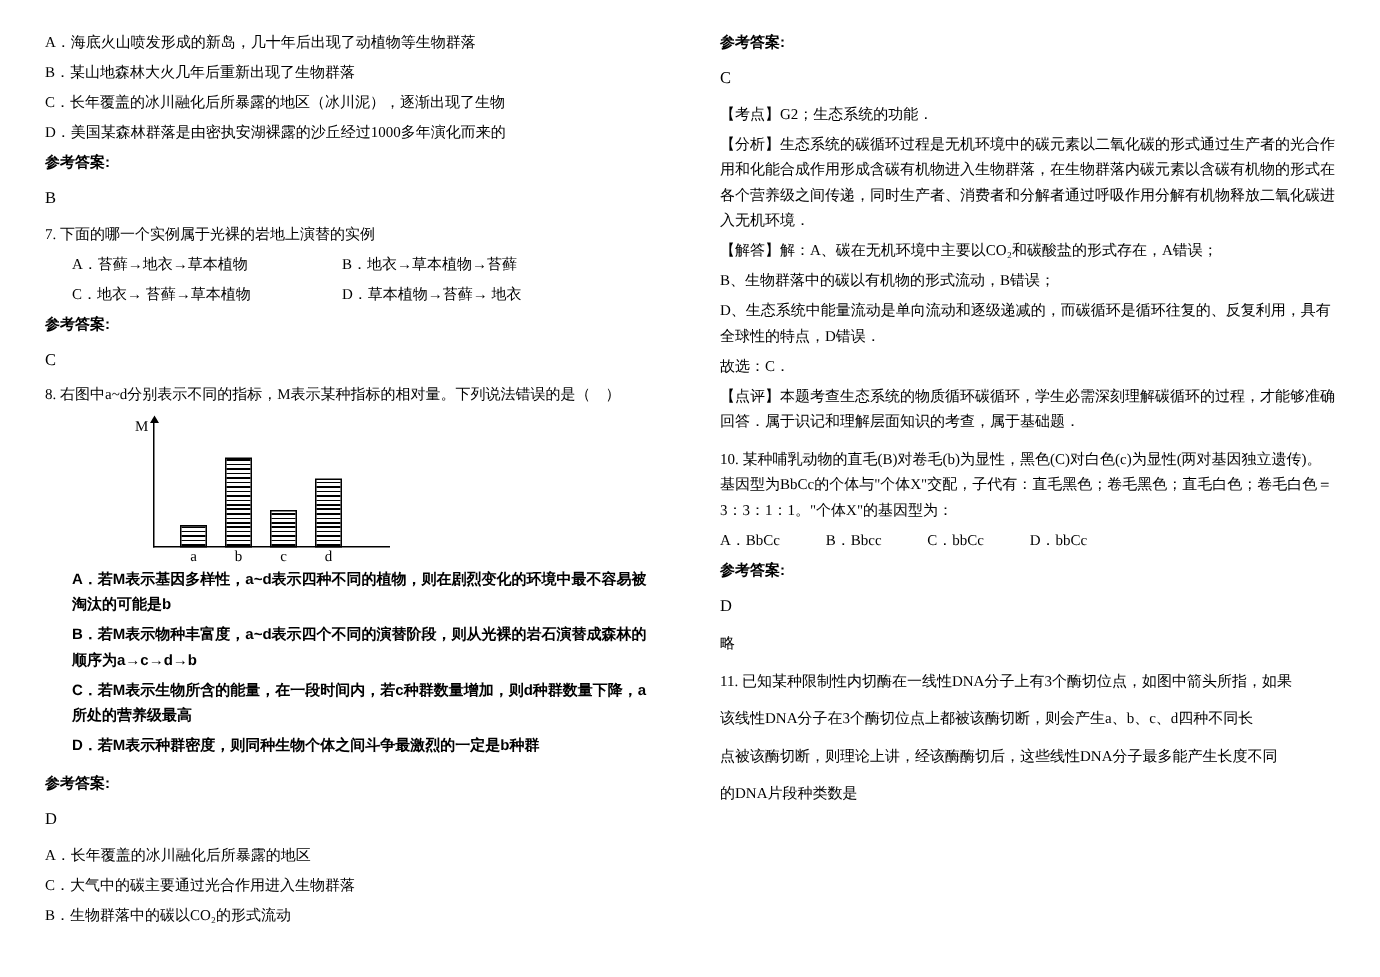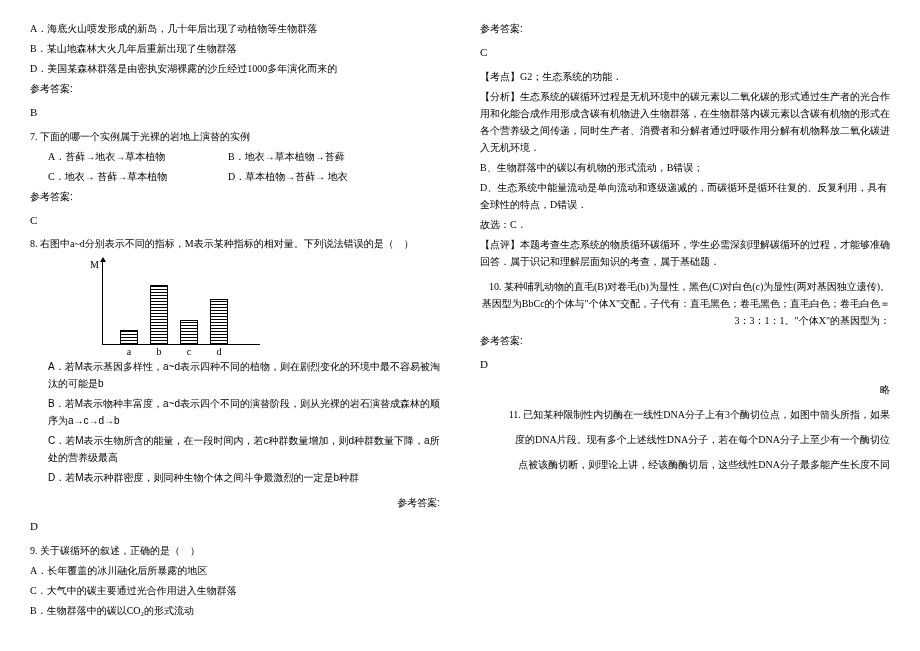--- a/index.html
+++ b/index.html
@@ -14,21 +14,21 @@
       padding: 20px 30px;
       line-height: 1.7;
       overflow: hidden;
     }
     .col {
       width: 50%;
       padding-right: 20px;
     }
     .col.right { padding-right: 0; padding-left: 20px; }
     .line { margin-bottom: 3px; }
-    .bold { font-weight: normal; font-family: "SimHei","黑体",sans-serif; }
+    .bold { font-weight: bold; font-family: "SimHei","黑体",sans-serif; }
     .indent1 { padding-left: 18px; }
     .opt-row { display: flex; }
     .opt-row > span:first-child { width: 180px; font-family: Liberation Serif, serif; }
     .chart-wrap { margin: 8px 0 8px 60px; }
     .chart { position: relative; width: 170px; height: 90px; }
     .axis-y {
       position: absolute; left: 12px; top: 0; bottom: 5px;
       border-left: 1px solid #000;
     }
     .axis-y::before {
@@ -49,28 +49,29 @@
       border: 1px solid #000;
     }
     .bar.a { left: 30px; height: 15px; }
     .bar.b { left: 60px; height: 60px; }
     .bar.c { left: 90px; height: 25px; }
     .bar.d { left: 120px; height: 46px; }
     .xlab { position: absolute; bottom: -10px; font-size: 10px; width: 18px; text-align:center; }
     .xlab.a{left:30px}.xlab.b{left:60px}.xlab.c{left:90px}.xlab.d{left:120px}
     .big-letter { font-size: 11px; margin: 6px 0; }
     .q10-opts > span { display:inline-block; margin-right: 28px; }
-    .spaced { margin-top: 8px; text-align: right; }
+    .spaced { margin-top: 8px; }
   </style>
 </head>
 <body>
 
 <div class="col">
   <div class="line">A．海底火山喷发形成的新岛，几十年后出现了动植物等生物群落</div>
   <div class="line">B．某山地森林大火几年后重新出现了生物群落</div>
+  <div class="line">C．长年覆盖的冰川融化后所暴露的地区（冰川泥），逐渐出现了生物</div>
   <div class="line">D．美国某森林群落是由密执安湖裸露的沙丘经过1000多年演化而来的</div>
   <div class="line bold">参考答案:</div>
   <div class="line big-letter">B</div>
 
   <div class="line">7. 下面的哪一个实例属于光裸的岩地上演替的实例</div>
   <div class="line indent1 opt-row">
     <span>A．苔藓→地衣→草本植物</span>
     <span>B．地衣→草本植物→苔藓</span>
   </div>
   <div class="line indent1 opt-row">
@@ -98,37 +99,44 @@
   </div>
 
   <div class="line indent1 bold">A．若M表示基因多样性，a~d表示四种不同的植物，则在剧烈变化的环境中最不容易被淘汰的可能是b</div>
   <div class="line indent1 bold">B．若M表示物种丰富度，a~d表示四个不同的演替阶段，则从光裸的岩石演替成森林的顺序为a→c→d→b</div>
   <div class="line indent1 bold">C．若M表示生物所含的能量，在一段时间内，若c种群数量增加，则d种群数量下降，a所处的营养级最高</div>
   <div class="line indent1 bold">D．若M表示种群密度，则同种生物个体之间斗争最激烈的一定是b种群</div>
 
   <div class="line bold spaced">参考答案:</div>
   <div class="line big-letter">D</div>
 
-  <div class="line">9. 关于碳循环的叙述，正确的是（　）</div>
   <div class="line">A．长年覆盖的冰川融化后所暴露的地区</div>
   <div class="line">C．大气中的碳主要通过光合作用进入生物群落</div>
   <div class="line">B．生物群落中的碳以CO₂的形式流动</div>
 </div>
 
 <div class="col right">
   <div class="line bold">参考答案:</div>
   <div class="line big-letter">C</div>
   <div class="line">【考点】G2；生态系统的功能．</div>
   <div class="line">【分析】生态系统的碳循环过程是无机环境中的碳元素以二氧化碳的形式通过生产者的光合作用和化能合成作用形成含碳有机物进入生物群落，在生物群落内碳元素以含碳有机物的形式在各个营养级之间传递，同时生产者、消费者和分解者通过呼吸作用分解有机物释放二氧化碳进入无机环境．</div>
+  <div class="line">【解答】解：A、碳在无机环境中主要以CO₂和碳酸盐的形式存在，A错误；</div>
   <div class="line">B、生物群落中的碳以有机物的形式流动，B错误；</div>
   <div class="line">D、生态系统中能量流动是单向流动和逐级递减的，而碳循环是循环往复的、反复利用，具有全球性的特点，D错误．</div>
   <div class="line">故选：C．</div>
   <div class="line">【点评】本题考查生态系统的物质循环碳循环，学生必需深刻理解碳循环的过程，才能够准确回答．属于识记和理解层面知识的考查，属于基础题．</div>
 
   <div class="line spaced">10. 某种哺乳动物的直毛(B)对卷毛(b)为显性，黑色(C)对白色(c)为显性(两对基因独立遗传)。基因型为BbCc的个体与"个体X"交配，子代有：直毛黑色；卷毛黑色；直毛白色；卷毛白色＝3：3：1：1。"个体X"的基因型为：</div>
+  <div class="line q10-opts">
+    <span>A．BbCc</span>
+    <span>B．Bbcc</span>
+    <span>C．bbCc</span>
+    <span>D．bbCc</span>
+  </div>
   <div class="line bold">参考答案:</div>
   <div class="line big-letter">D</div>
   <div class="line spaced">略</div>
 
   <div class="line spaced">11. 已知某种限制性内切酶在一线性DNA分子上有3个酶切位点，如图中箭头所指，如果</div>
-  <div class="line spaced">度的DNA片段。现有多个上述线性DNA分子，若在每个DNA分子上至少有一个酶切位</div>
+  <div class="line spaced">该线性DNA分子在3个酶切位点上都被该酶切断，则会产生a、b、c、d四种不同长</div>
   <div class="line spaced">点被该酶切断，则理论上讲，经该酶酶切后，这些线性DNA分子最多能产生长度不同</div>
+  <div class="line spaced">的DNA片段种类数是</div>
 </div>
 
 </body></html>

